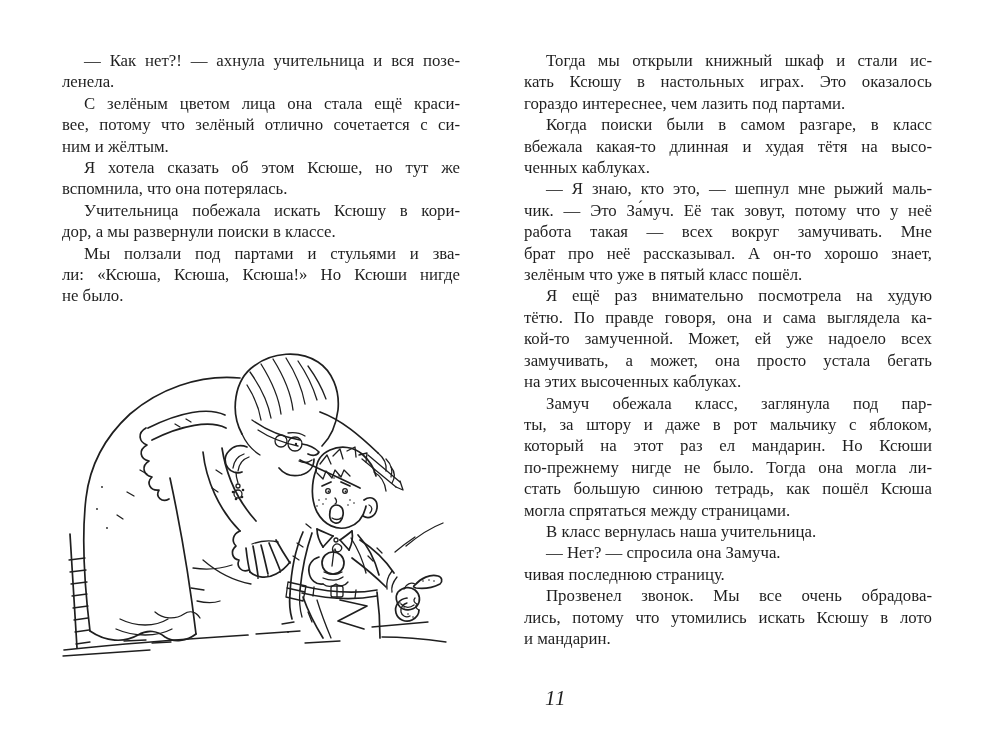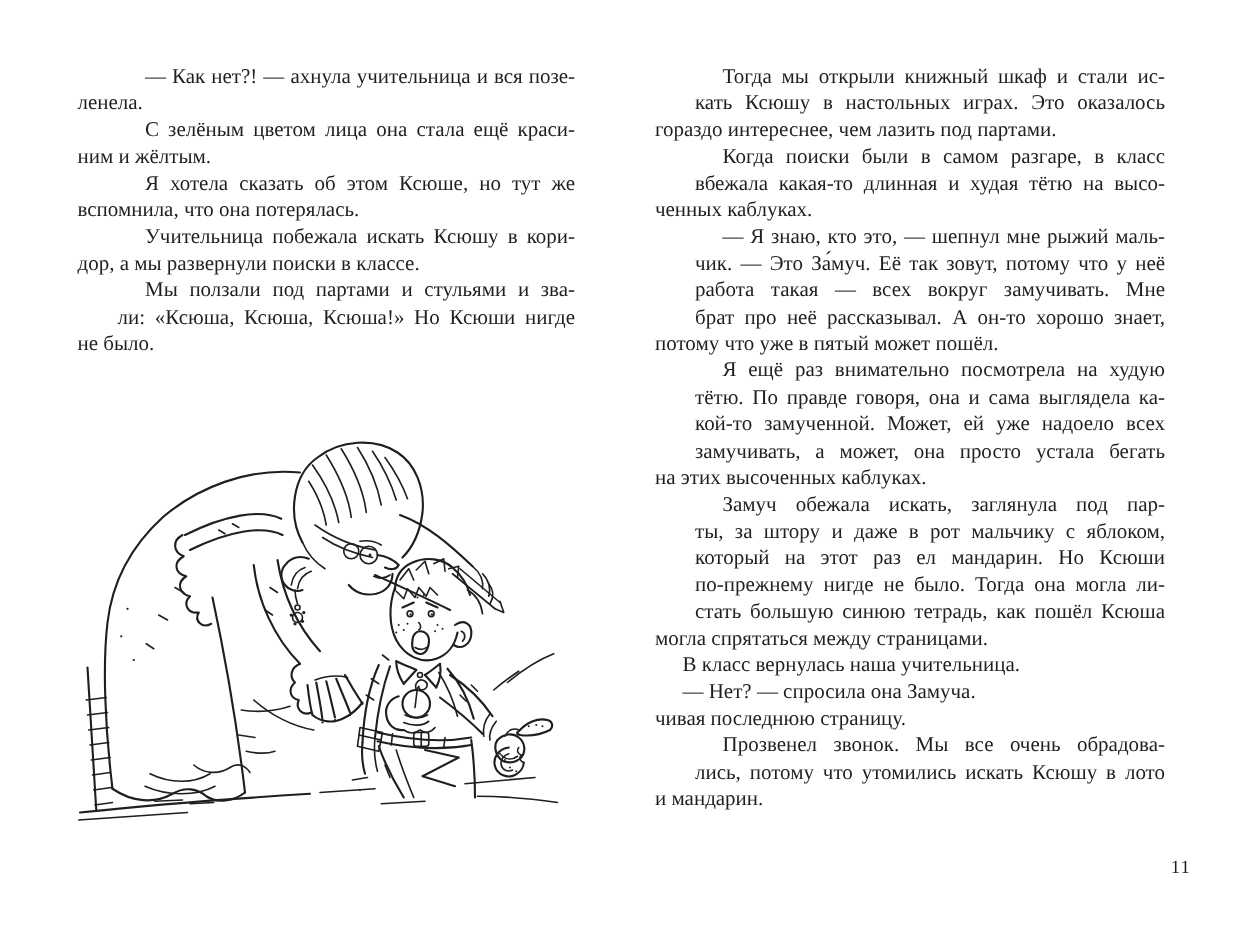--- a/index.html
+++ b/index.html
@@ -18,81 +18,83 @@
   }
   .column {
     position: absolute;
     top: 50px;
     font-size: 16.8px;
     line-height: 21.4px;
   }
   .column.left  { left: 62px;  width: 398px; }
   .column.right { left: 524px; width: 408px; }
   .line { text-align: justify; }
-  .line.fill { text-align-last: justify; margin-left: 32px; }
+  .line.fill { text-align-last: justify; }
   .line.last { text-align-last: left; text-align: center; }
   .line.indent { padding-left: 22px; }
   .illustration {
     position: absolute;
     left: 60px;
     top: 330px;
     width: 400px;
     height: 360px;
   }
   .illustration svg { display: block; width: 100%; height: 100%; }
   .page-number {
     position: absolute;
     left: 545px;
     top: 686px;
     width: 408px;
-    text-align: right;
-    font-size: 15px;
+    text-align: left;
+    font-style: italic;
+    font-size: 21px;
     letter-spacing: 1px;
   }
   .ln { stroke: var(--ink, #1f1f1f); fill: none; stroke-width: 1.7; stroke-linecap: round; stroke-linejoin: round; }
   .ln.thin { stroke-width: 1.3; }
   .dot { fill: var(--ink, #1f1f1f); stroke: none; }
 </style>
 </head>
 <body>
 
 <div class="book-spread">
 
   <div class="column left">
       <div class="line indent fill">— Как нет?! — ахнула учительница и вся позе-</div>
       <div class="line last">ленела.</div>
       <div class="line indent fill">С зелёным цветом лица она стала ещё краси-</div>
+      <div class="line fill">вее, потому что зелёный отлично сочетается с си-</div>
       <div class="line last">ним и жёлтым.</div>
       <div class="line indent fill">Я хотела сказать об этом Ксюше, но тут же</div>
       <div class="line last">вспомнила, что она потерялась.</div>
       <div class="line indent fill">Учительница побежала искать Ксюшу в кори-</div>
       <div class="line last">дор, а мы развернули поиски в классе.</div>
       <div class="line indent fill">Мы ползали под партами и стульями и зва-</div>
       <div class="line fill">ли: «Ксюша, Ксюша, Ксюша!» Но Ксюши нигде</div>
       <div class="line last">не было.</div>
     </div>
 
   <div class="column right">
       <div class="line indent fill">Тогда мы открыли книжный шкаф и стали ис-</div>
       <div class="line fill">кать Ксюшу в настольных играх. Это оказалось</div>
       <div class="line last">гораздо интереснее, чем лазить под партами.</div>
       <div class="line indent fill">Когда поиски были в самом разгаре, в класс</div>
-      <div class="line fill">вбежала какая-то длинная и худая тётю на высо-</div>
+      <div class="line fill">вбежала какая-то длинная и худая тётя на высо-</div>
       <div class="line last">ченных каблуках.</div>
       <div class="line indent fill">— Я знаю, кто это, — шепнул мне рыжий маль-</div>
       <div class="line fill">чик. — Это За́муч. Её так зовут, потому что у неё</div>
       <div class="line fill">работа такая — всех вокруг замучивать. Мне</div>
       <div class="line fill">брат про неё рассказывал. А он-то хорошо знает,</div>
-      <div class="line last">потому что уже в пятый может пошёл.</div>
+      <div class="line last">зелёным что уже в пятый класс пошёл.</div>
       <div class="line indent fill">Я ещё раз внимательно посмотрела на худую</div>
       <div class="line fill">тётю. По правде говоря, она и сама выглядела ка-</div>
       <div class="line fill">кой-то замученной. Может, ей уже надоело всех</div>
       <div class="line fill">замучивать, а может, она просто устала бегать</div>
       <div class="line last">на этих высоченных каблуках.</div>
-      <div class="line indent fill">Замуч обежала искать, заглянула под пар-</div>
+      <div class="line indent fill">Замуч обежала класс, заглянула под пар-</div>
       <div class="line fill">ты, за штору и даже в рот мальчику с яблоком,</div>
       <div class="line fill">который на этот раз ел мандарин. Но Ксюши</div>
       <div class="line fill">по-прежнему нигде не было. Тогда она могла ли-</div>
       <div class="line fill">стать большую синюю тетрадь, как пошёл Ксюша</div>
       <div class="line last">могла спрятаться между страницами.</div>
       <div class="line indent last">В класс вернулась наша учительница.</div>
       <div class="line indent last">— Нет? — спросила она Замуча.</div>
       <div class="line last">чивая последнюю страницу.</div>
       <div class="line indent fill">Прозвенел звонок. Мы все очень обрадова-</div>
       <div class="line fill">лись, потому что утомились искать Ксюшу в лото</div>

